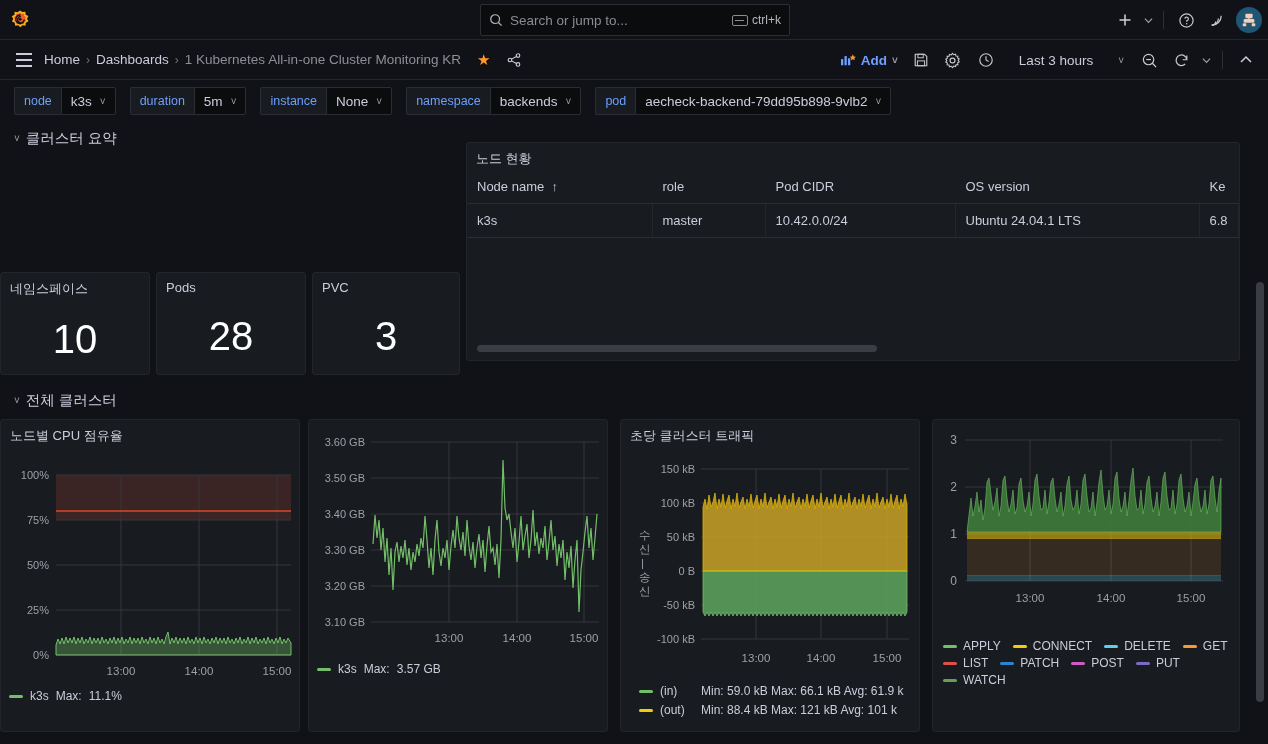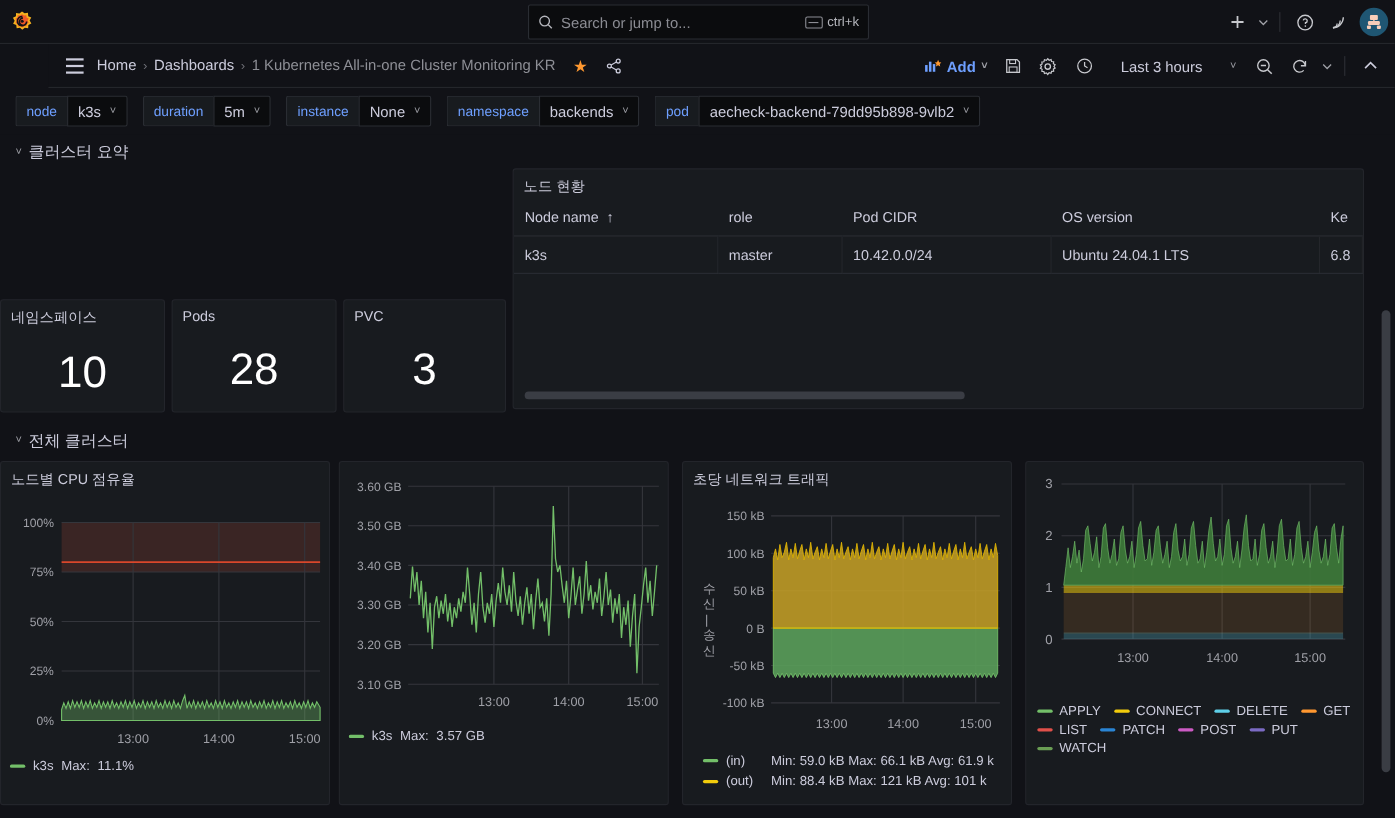--- a/index.html
+++ b/index.html
@@ -57,21 +57,20 @@
   }
 
   
   .crumbbar {
     height: 40px; flex: 0 0 40px;
     background: #111217;
     border-bottom: 1px solid #24262b;
     display:flex; align-items:center;
     padding: 0 6px 0 10px;
     position: relative;
-    margin-left: 44px;
   }
   .hamburger { width: 28px; height:28px; display:flex; flex-direction:column;
      justify-content:center; gap:4px; align-items:center; cursor:pointer; margin-right:6px;}
   .hamburger i { width:16px; height:2px; background:#ccccdc; display:block; }
   .crumbs { display:flex; align-items:center; gap:6px; font-size:13.5px; }
   .crumbs a { color:#ccccdc; text-decoration:none; cursor:pointer; }
   .crumbs .sep { color:#6e6f76; font-size:12px; }
   .crumbs .cur { color:#8e8f96; }
   .star { color:#ff9830; font-size:15px; margin-left:10px; cursor:pointer; }
   .share { margin-left:10px; cursor:pointer; }
@@ -383,21 +382,21 @@
     <div class="panel" style="left:156px;top:150px;width:150px;height:103px;">
       <div class="ptitle">Pods</div>
       <div class="statnum">28</div>
     </div>
 
     <div class="panel" style="left:312px;top:150px;width:148px;height:103px;">
       <div class="ptitle">PVC</div>
       <div class="statnum">3</div>
     </div>
 
-    <div class="panel" style="left:466px;top:31px;width:774px;height:219px;">
+    <div class="panel" style="left:466px;top:20px;width:774px;height:219px;">
       <div class="ptitle">노드 현황</div>
       <table class="nodes">
         <thead>
           <tr>
             <th style="width:185px">
               <span>Node name</span>
               <span style="color:#ccccdc">&nbsp;↑</span>
             </th>
             <th style="width:113px">role</th>
             <th style="width:190px">Pod CIDR</th>
@@ -488,21 +487,21 @@
         <div class="legrow">
           <span class="swatch" style="background:#73bf69"></span>
           <span class="legname">k3s</span>
           <span class="legstat">Max:</span>
           <span class="legstat">3.57 GB</span>
         </div>
       </div>
     </div>
 
     <div class="panel" style="left:620px;top:297px;width:300px;height:313px;">
-      <div class="ptitle">초당 네트워크 트래픽</div>
+      <div class="ptitle">초당 클러스터 트래픽</div>
       <svg width="300" height="235" viewBox="0 0 300 235">
 
         <text x="18" y="92" fill="#9fa0a7" font-size="11.5">수</text>
         <text x="18" y="106" fill="#9fa0a7" font-size="11.5">신</text>
         <text x="20" y="120" fill="#9fa0a7" font-size="11.5">|</text>
         <text x="18" y="134" fill="#9fa0a7" font-size="11.5">송</text>
         <text x="18" y="148" fill="#9fa0a7" font-size="11.5">신</text>
 
         <line x1="80" y1="22" x2="288" y2="22" stroke="#34363c"></line>
         <line x1="80" y1="56" x2="288" y2="56" stroke="#34363c"></line>

